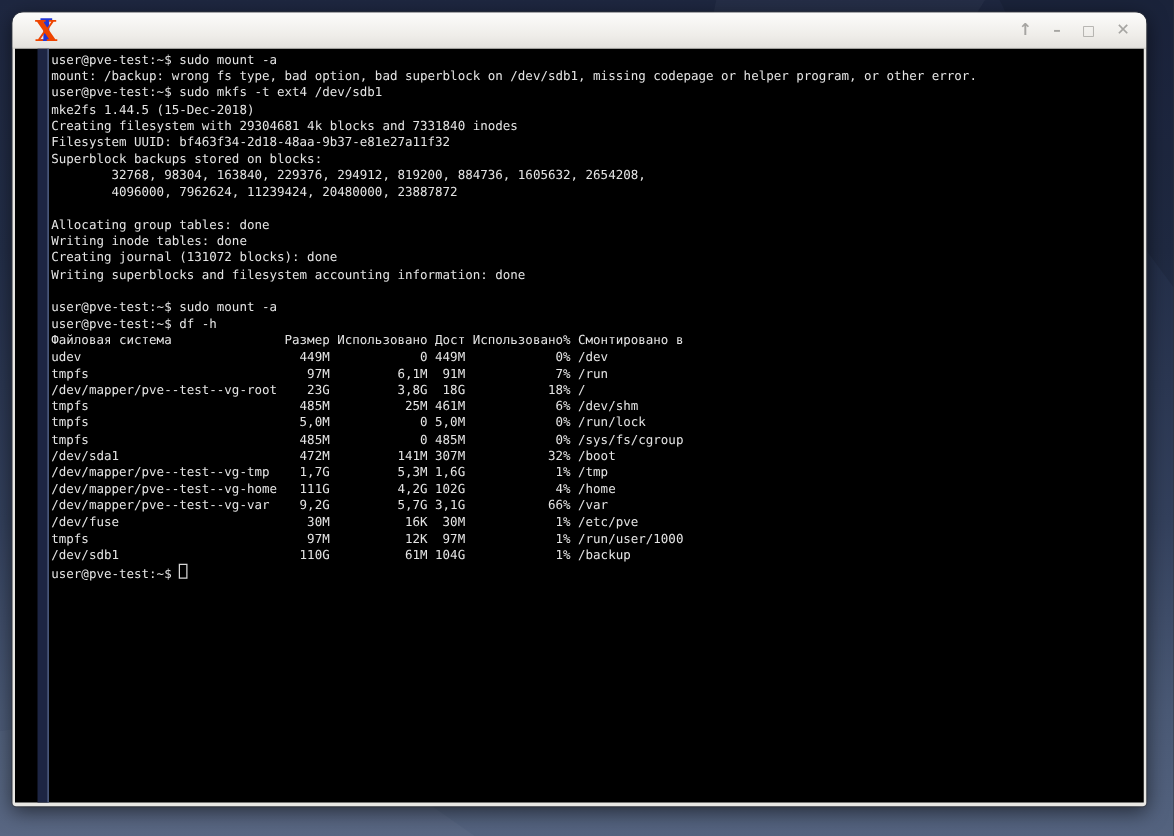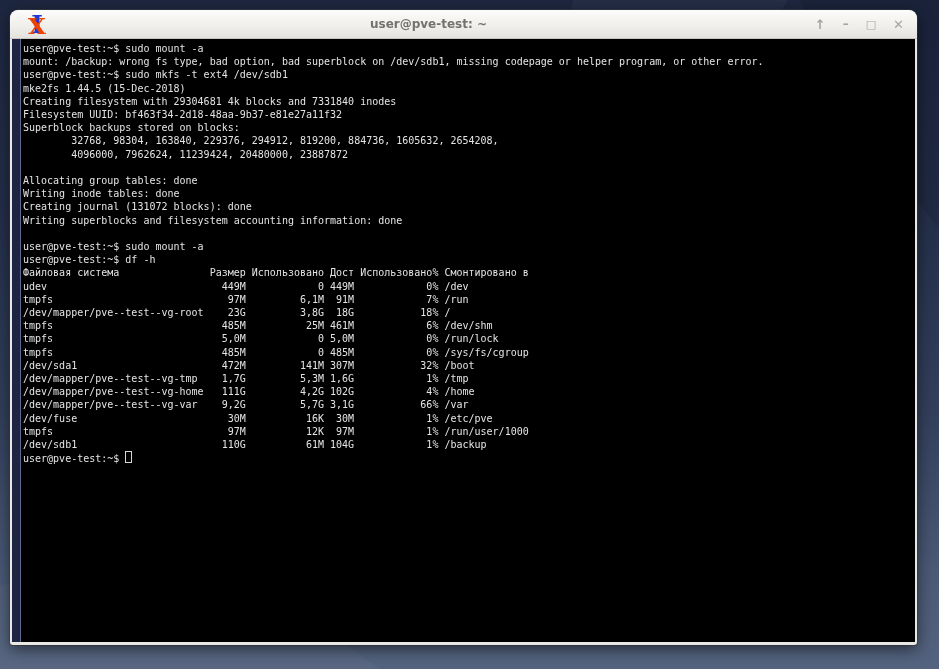--- a/index.html
+++ b/index.html
@@ -41,21 +41,21 @@
   .controls {
     position:absolute; right:13px; top:0; height:28px;
     display:flex; align-items:center; gap:17px; color:#a6a5a2;
   }
   .ctrl { font-size:13px; line-height:1; font-weight:bold; }
   .ctrl-max { font-size:11px; font-weight:normal; }
   .ctrl-min { font-size:12px; }
 
   .terminal {
     position:absolute; left:2px; right:2px; top:29px; bottom:3px;
-    background:#000; display:flex;
+    background:#000; display:flex;padding-left:18px;
   }
   .term-scrollbar { width:8px; background:#1d2543; border-right:1px solid #5a6a8e; }
   .term-screen {
     flex:1; padding:3px 2px 0 2px;
     font-family:"DejaVu Sans Mono", monospace;
     font-size:10px; line-height:13.2px; color:#e4e4e4;
     white-space:pre; overflow:hidden;
   }
   .term-line { min-height:13.2px; }
   .cursor {
@@ -70,21 +70,20 @@
   <div class="facet facet-1"></div>
   <div class="facet facet-2"></div>
   <div class="facet facet-3"></div>
 
   <div class="window">
     <div class="titlebar">
       <div class="window-icon">
         <span class="icon-i">I</span>
         <span class="icon-x">X</span>
       </div>
-      <div class="title">user@pve-test: ~</div>
       <div class="controls">
         <span class="ctrl">↑</span>
         <span class="ctrl ctrl-min">–</span>
         <span class="ctrl ctrl-max">□</span>
         <span class="ctrl">✕</span>
       </div>
     </div>
     <div class="terminal">
       <div class="term-scrollbar"></div>
       <div class="term-screen"><div class="term-line">user@pve-test:~$ sudo mount -a</div><div class="term-line">mount: /backup: wrong fs type, bad option, bad superblock on /dev/sdb1, missing codepage or helper program, or other error.</div><div class="term-line">user@pve-test:~$ sudo mkfs -t ext4 /dev/sdb1</div><div class="term-line">mke2fs 1.44.5 (15-Dec-2018)</div><div class="term-line">Creating filesystem with 29304681 4k blocks and 7331840 inodes</div><div class="term-line">Filesystem UUID: bf463f34-2d18-48aa-9b37-e81e27a11f32</div><div class="term-line">Superblock backups stored on blocks:</div><div class="term-line">        32768, 98304, 163840, 229376, 294912, 819200, 884736, 1605632, 2654208,</div><div class="term-line">        4096000, 7962624, 11239424, 20480000, 23887872</div><div class="term-line"></div><div class="term-line">Allocating group tables: done</div><div class="term-line">Writing inode tables: done</div><div class="term-line">Creating journal (131072 blocks): done</div><div class="term-line">Writing superblocks and filesystem accounting information: done</div><div class="term-line"></div><div class="term-line">user@pve-test:~$ sudo mount -a</div><div class="term-line">user@pve-test:~$ df -h</div><div class="term-line">Файловая система               Размер Использовано Дост Использовано% Смонтировано в</div><div class="term-line">udev                             449M            0 449M            0% /dev</div><div class="term-line">tmpfs                             97M         6,1M  91M            7% /run</div><div class="term-line">/dev/mapper/pve--test--vg-root    23G         3,8G  18G           18% /</div><div class="term-line">tmpfs                            485M          25M 461M            6% /dev/shm</div><div class="term-line">tmpfs                            5,0M            0 5,0M            0% /run/lock</div><div class="term-line">tmpfs                            485M            0 485M            0% /sys/fs/cgroup</div><div class="term-line">/dev/sda1                        472M         141M 307M           32% /boot</div><div class="term-line">/dev/mapper/pve--test--vg-tmp    1,7G         5,3M 1,6G            1% /tmp</div><div class="term-line">/dev/mapper/pve--test--vg-home   111G         4,2G 102G            4% /home</div><div class="term-line">/dev/mapper/pve--test--vg-var    9,2G         5,7G 3,1G           66% /var</div><div class="term-line">/dev/fuse                         30M          16K  30M            1% /etc/pve</div><div class="term-line">tmpfs                             97M          12K  97M            1% /run/user/1000</div><div class="term-line">/dev/sdb1                        110G          61M 104G            1% /backup</div><div class="term-line">user@pve-test:~$ <span class="cursor"></span></div></div>

